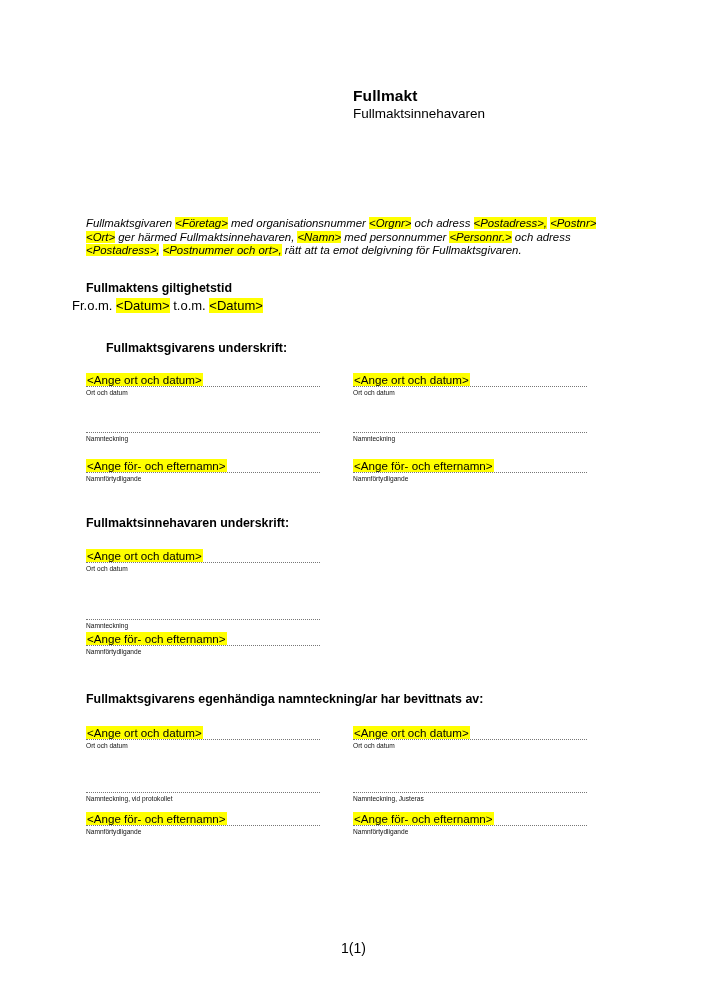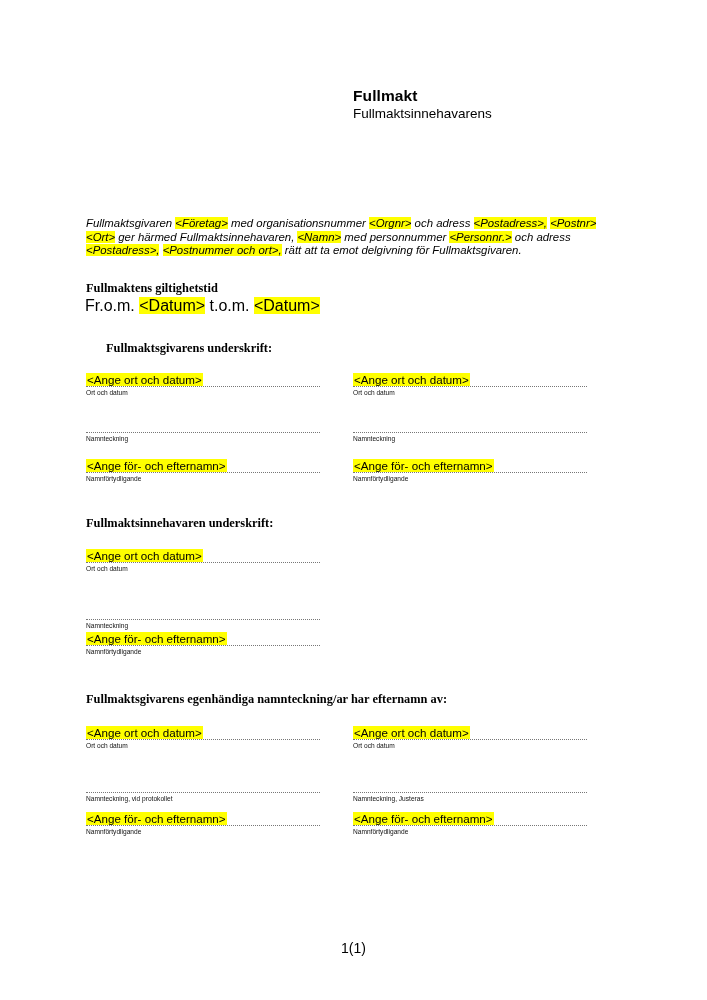--- a/index.html
+++ b/index.html
@@ -63,27 +63,26 @@
   }
 
   
   .sec-h {
     position: absolute;
     font-size: 12.4px;
     font-weight: bold;
     line-height: 15px;
     left: 86px;
     white-space: nowrap;
-    font-family: Liberation Serif, serif;
   }
   .sub-h {
     position: absolute;
-    font-size: 16px;
+    font-size: 13px;
     line-height: 14px;
-    left: 85px;
+    left: 72px;
     white-space: nowrap;
   }
 
   
   .field {
     position: absolute;
     width: 234px;
   }
   .field .value {
     font-size: 11.6px;
@@ -118,21 +117,21 @@
     line-height: 13px;
   }
 </style>
 </head>
 <body>
 
 <div class="page">
 
   <div class="title-block">
     <div class="doc-title">Fullmakt</div>
-    <div class="doc-subtitle">Fullmaktsinnehavarens</div>
+    <div class="doc-subtitle">Fullmaktsinnehavaren</div>
   </div>
 
   <p class="intro"><span>Fullmaktsgivaren </span><span class="hl">&lt;Företag&gt;</span><span> med organisationsnummer </span><span class="hl">&lt;Orgnr&gt;</span><span> och adress </span><span class="hl">&lt;Postadress&gt;,</span><span> </span><span class="hl">&lt;Postnr&gt;</span><span> </span><span class="hl">&lt;Ort&gt;</span><span> ger härmed Fullmaktsinnehavaren, </span><span class="hl">&lt;Namn&gt;</span><span> med personnummer </span><span class="hl">&lt;Personnr.&gt;</span><span> och adress </span><span class="hl">&lt;Postadress&gt;,</span><span> </span><span class="hl">&lt;Postnummer och ort&gt;,</span><span> rätt att ta emot delgivning för Fullmaktsgivaren.</span></p>
 
   <div class="sec-h" style="top:281px;">Fullmaktens giltighetstid</div>
   <div class="sub-h" style="top:299px;"><span>Fr.o.m.</span>
     <span class="hl">&lt;Datum&gt;</span>
     <span>t.o.m.</span>
     <span class="hl">&lt;Datum&gt;</span>
   </div>
@@ -179,21 +178,21 @@
   <div class="field" style="left:86px; top:619px;">
     <div class="rule"></div>
     <div class="cap">Namnteckning</div>
   </div>
   <div class="field" style="left:86px; top:632px;">
     <div class="value"><span class="hl">&lt;Ange för- och efternamn&gt;</span></div>
     <div class="rule"></div>
     <div class="cap">Namnförtydligande</div>
   </div>
 
-  <div class="sec-h" style="top:692px;">Fullmaktsgivarens egenhändiga namnteckning/ar har efternamn av:</div>
+  <div class="sec-h" style="top:692px;">Fullmaktsgivarens egenhändiga namnteckning/ar har bevittnats av:</div>
 
   <div class="field" style="left:86px; top:726px;">
     <div class="value"><span class="hl">&lt;Ange ort och datum&gt;</span></div>
     <div class="rule"></div>
     <div class="cap">Ort och datum</div>
   </div>
   <div class="field" style="left:86px; top:792px;">
     <div class="rule"></div>
     <div class="cap">Namnteckning, vid protokollet</div>
   </div>

